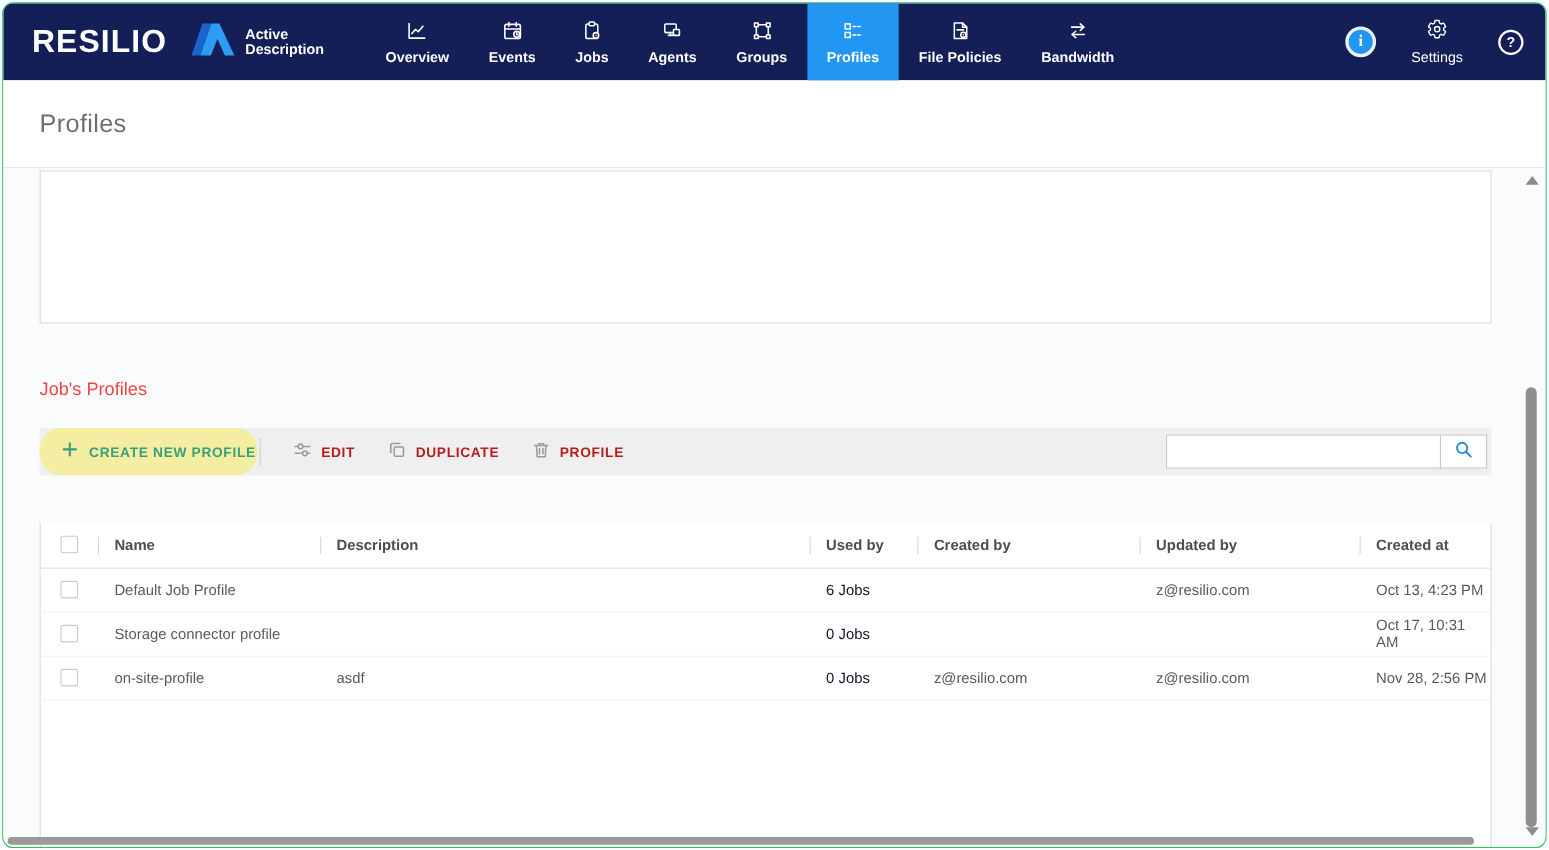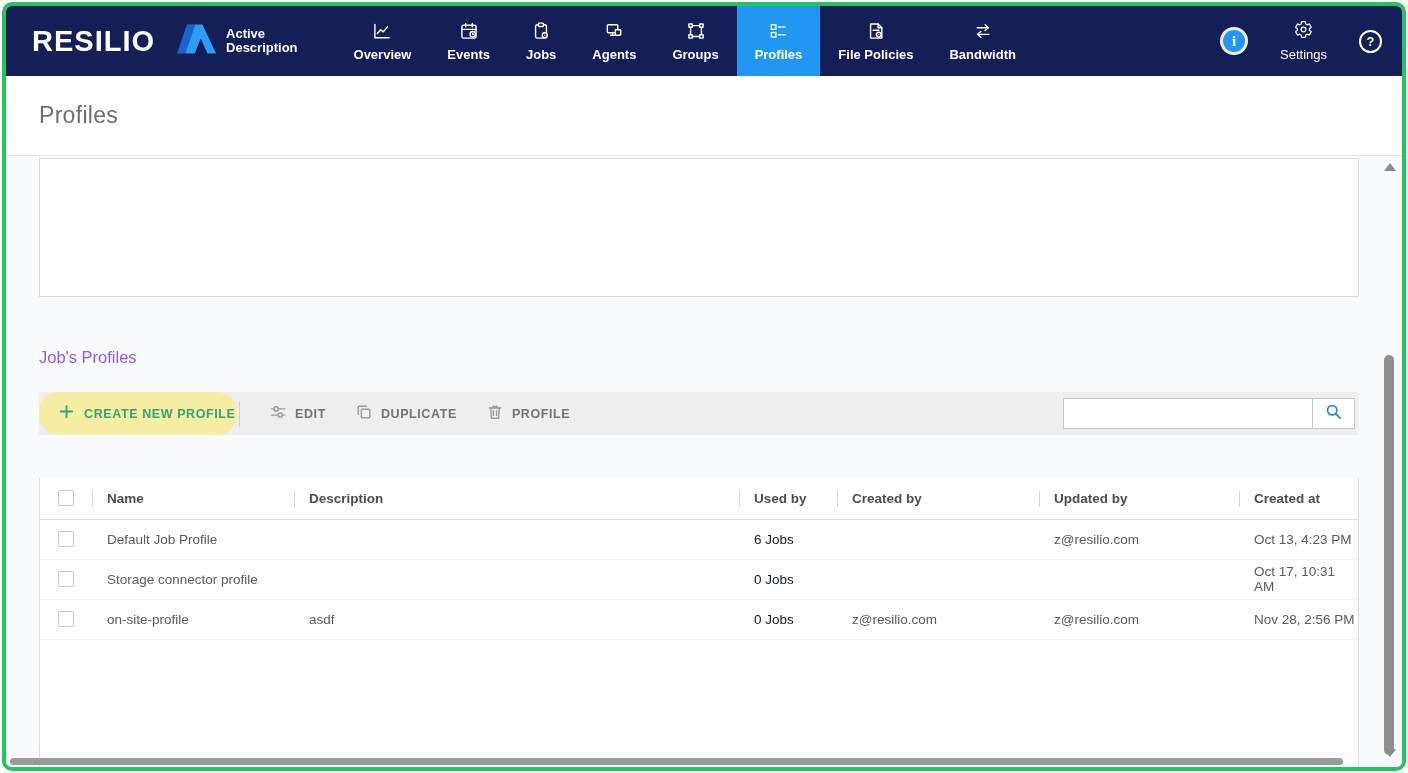--- a/index.html
+++ b/index.html
@@ -1,17 +1,17 @@
 <!DOCTYPE html>
 <html><head>
 <meta charset="utf-8">
 <style>
   * { margin:0; padding:0; box-sizing:border-box; }
   html,body { width:1408px; height:773px; background:#ffffff; font-family:"Liberation Sans", sans-serif; }
-  .window { position:absolute; inset:2px; border:4px solid #22c55e; border-radius:10px; overflow:hidden; background:#fafbfc; }
+  .window { position:absolute; inset:2px; border:1px solid #22c55e; border-radius:10px; overflow:hidden; background:#fafbfc; }
 
   
   .topbar { height:70px; background:#141f58; display:flex; align-items:stretch; }
   .brand { color:#fff; font-size:29px; font-weight:800; letter-spacing:1px; display:flex; align-items:center; padding:0 22px 0 26px; }
   .product { display:flex; align-items:center; gap:9px; padding-right:38px; }
   .product-text { color:#fff; font-size:13px; font-weight:700; line-height:1.1; }
   .nav { display:flex; align-items:stretch; }
   .nav-item { display:flex; flex-direction:column; align-items:center; justify-content:center; gap:6px; padding:0 18px; color:#fff; font-size:13px; font-weight:600; cursor:pointer; }
   .nav-item.selected { background:#2196f3; }
   .nav-item svg { display:block; }
@@ -20,28 +20,28 @@
   .settings-item { display:flex; flex-direction:column; align-items:center; gap:5px; color:#fff; font-size:13px; font-weight:400; cursor:pointer; }
   .help-btn { width:23px; height:23px; border-radius:50%; border:2px solid #fff; color:#fff; font-size:13px; font-weight:700; display:flex; align-items:center; justify-content:center; cursor:pointer; }
 
   
   .page-header { height:80px; background:#fff; border-bottom:1px solid #e3e3e3; display:flex; align-items:center; padding-left:33px; }
   .page-title { font-size:23px; color:#6e6e6e; font-weight:500; letter-spacing:0.3px; }
 
   
   .content { position:relative; height:617px; background:#fafbfc; }
   .empty-panel { position:absolute; left:33px; top:2px; width:1320px; height:139px; background:#fff; border:1px solid #dadada; }
-  .section-title { position:absolute; left:33px; top:192px; font-size:16.5px; color:#8b5cf6; font-weight:500; }
+  .section-title { position:absolute; left:33px; top:192px; font-size:16.5px; color:#ef4444; font-weight:500; }
 
   .jobs-card { position:absolute; left:33px; top:236px; width:1320px; }
   .toolbar { height:43px; background:#efefef; display:flex; align-items:center; }
   .create-btn { width:198px; height:43px; background:#f5eda1; display:flex; align-items:center; gap:10px; padding-left:20px; cursor:pointer;border-radius:20px; }
   .create-btn .lbl { color:#35a27b; font-size:12.5px; font-weight:700; letter-spacing:0.6px; }
   .tb-sep { width:1px; height:26px; background:#cfcfcf; margin-left:2px; }
-  .tb-btn { display:flex; align-items:center; gap:9px; margin-left:30px; color:#737373; font-size:12.5px; font-weight:700; letter-spacing:0.6px; cursor:pointer;text-align:center; }
+  .tb-btn { display:flex; align-items:center; gap:9px; margin-left:30px; color:#b91c1c; font-size:12.5px; font-weight:700; letter-spacing:0.6px; cursor:pointer;text-align:center; }
   .search-wrap { margin-left:auto; margin-right:4px; display:flex; height:31px; }
   .search-input { width:250px; height:31px; border:1px solid #c6c6c6; background:#fff; padding:0 10px; font-size:13px; color:#555; outline:none; }
   .search-btn { width:42px; height:31px; border:1px solid #c6c6c6; border-left:none; background:#fff; display:flex; align-items:center; justify-content:center; cursor:pointer; }
 
   .tbl-wrap { background:#fff; border:1px solid #dcdcdc; border-top:none; height:381px;margin-top:43px; }
   table { width:100%; border-collapse:collapse; table-layout:fixed; }
   th { height:41px; border-bottom:1px solid #e0e0e0; text-align:left; color:#4d4d4d; font-size:13.5px; font-weight:700; padding-left:15px; position:relative; }
   th.cb-col { padding-left:0; text-align:center; }
   th + th::before { content:""; position:absolute; left:0; top:13px; height:16px; width:1px; background:#d8d8d8; }
   td { height:40px; color:#5a5a5a; font-size:13.5px; padding-left:15px; border-bottom:1px solid #f4f4f4; }

